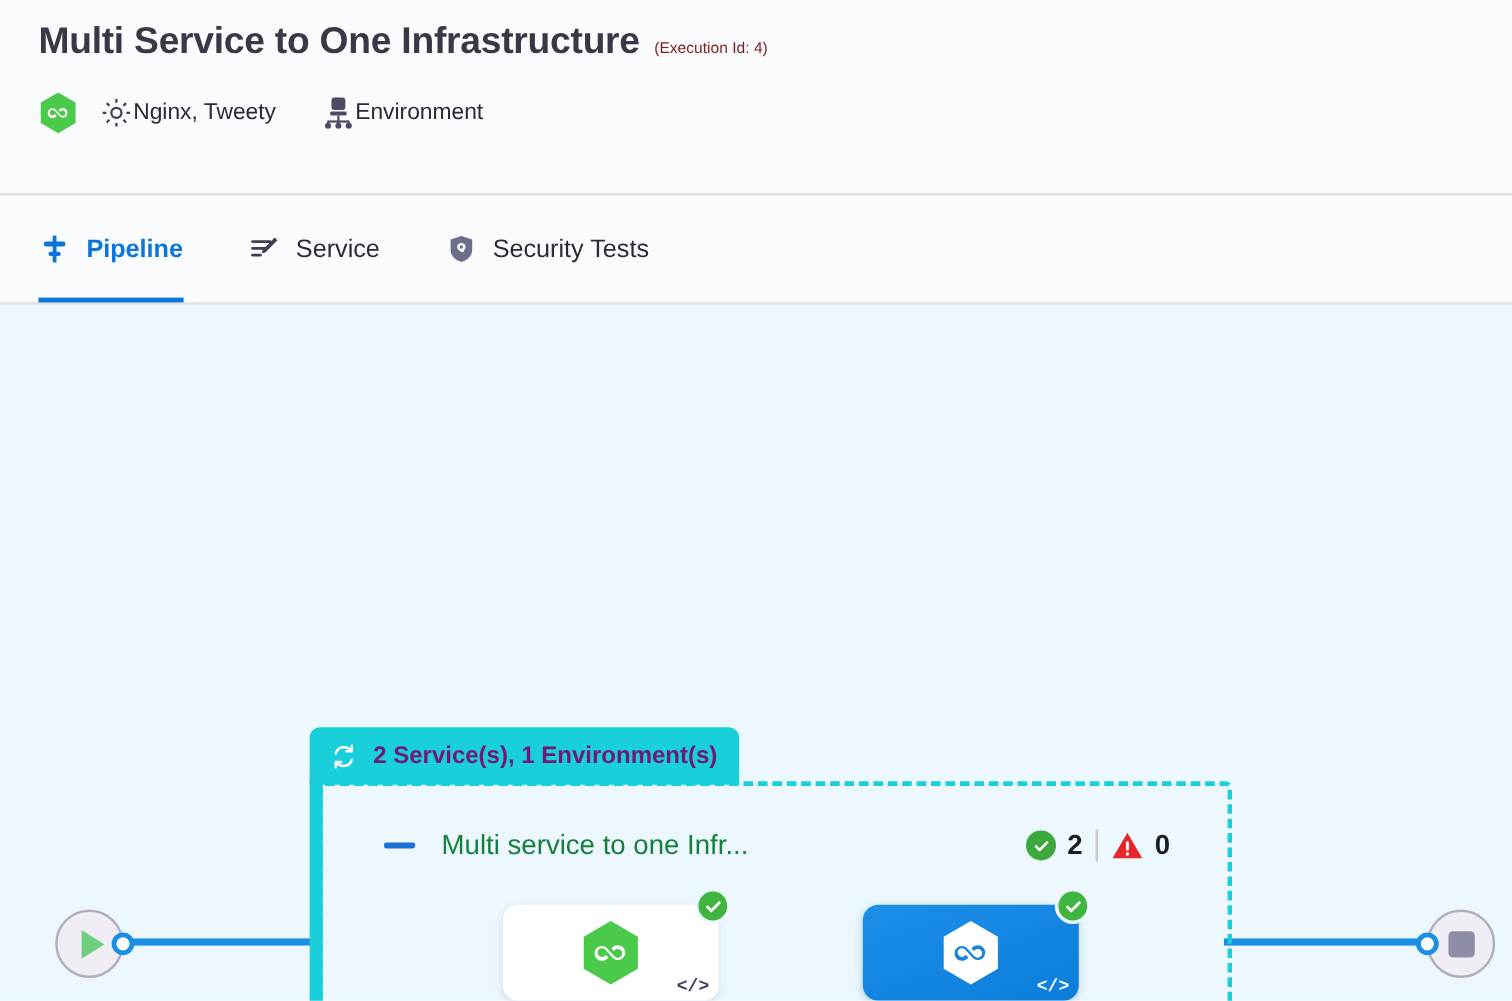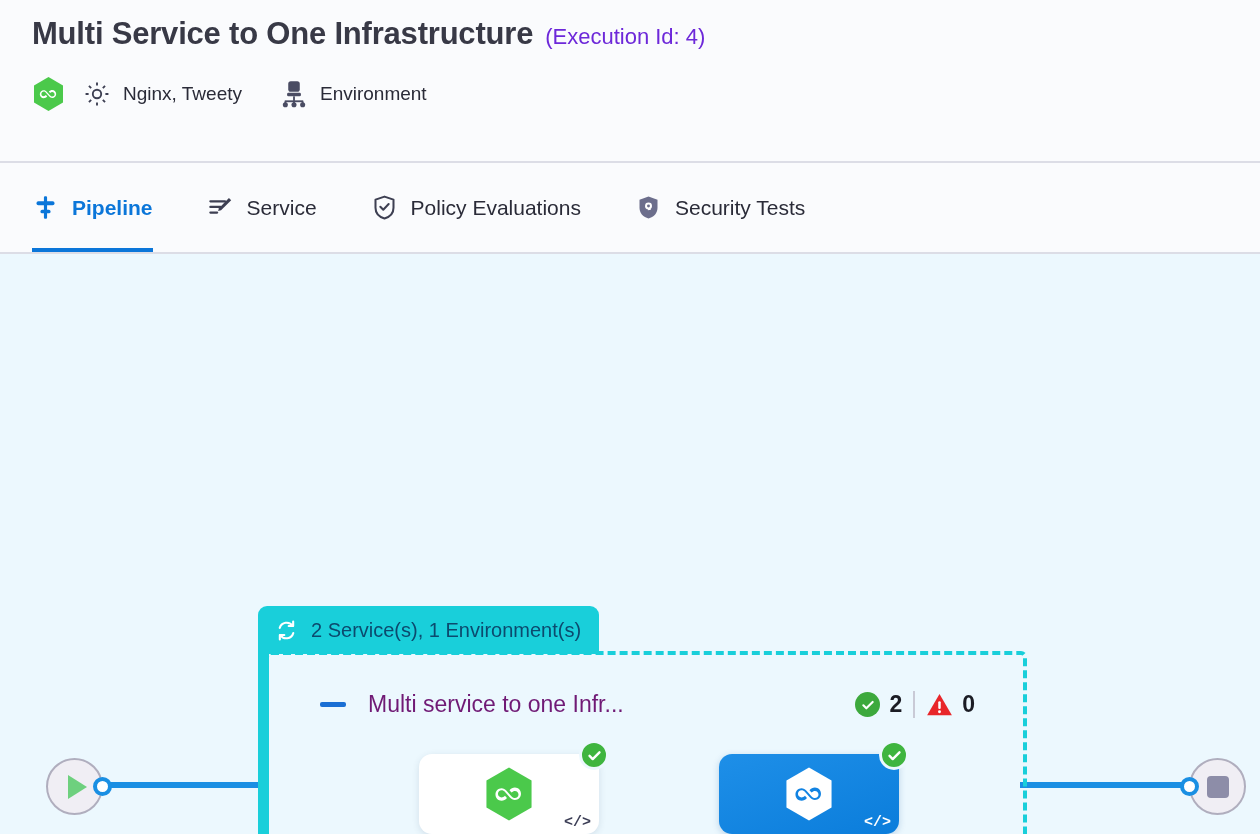--- a/index.html
+++ b/index.html
@@ -15,24 +15,24 @@
     background: #fafbfd;
     border-bottom: 2px solid #dcdde6;
     padding: 16px 14px 14px 32px;
     height: 163px;
   }
   .title-row { display: flex; align-items: baseline; gap: 12px; }
   .page-title {
     font-size: 31px; font-weight: bold; color: #383946;
     letter-spacing: -0.2px;
   }
-  .exec-id { font-size: 22px; color: #6d28d9; }
+  .exec-id { font-size: 13px; color: #7f1d1d; }
 
   .meta-row { display: flex; align-items: center; gap: 0; margin-top: 24px; }
-  .meta-item { display: flex; align-items: center; gap: 12px; }
+  .meta-item { display: flex; align-items: center; }
   .meta-text { font-size: 19px; color: #2a2b38; }
   .meta-gap-1 { width: 18px; }
   .meta-gap-2 { width: 38px; }
 
   
   .hex-logo { width: 33px; height: 36px; display: block; }
 
   .gear-icon { width: 28px; height: 28px; display:block; }
   .k8s-icon  { width: 28px; height: 30px; display:block; }
 
@@ -99,21 +99,21 @@
   .conn-line.right { left: 1020px; width: 166px; }
 
   
   .stage-pill {
     position: absolute; left: 258px; top: 352px;
     background: #19cfda;
     border-radius: 9px 9px 0 0;
     height: 48px;
     padding: 0 18px 0 16px;
     display: flex; align-items: center; gap: 12px;
-    color: #0c4a6e; font-size: 20px; font-weight: 400;
+    color: #701a75; font-size: 20px; font-weight: 700;
     z-index: 3;
   }
   .loop-icon { width: 25px; height: 25px; display:block; flex:none; }
 
   
   .stage-left-bar {
     position: absolute; left: 258px; top: 396px;
     width: 11px; height: 196px; background: #19cfda; z-index: 2;
   }
 
@@ -128,21 +128,21 @@
   }
 
   .stage-title-row {
     position: absolute; left: 320px; top: 437px;
     width: 655px; display: flex; align-items: center;
     z-index: 4;
   }
   .collapse-dash { width: 26px; height: 5px; border-radius: 2px; background: #1a6fd4; flex: none; }
   .stage-title {
     margin-left: 22px;
-    font-size: 23px; color: #701a75; font-weight: 500;
+    font-size: 23px; color: #15803d; font-weight: 500;
     white-space: nowrap; overflow: hidden; text-align: center;
   }
   .counts { margin-left: auto; display: flex; align-items: center; gap: 11px; }
   .count-group { display: flex; align-items: center; gap: 9px; }
   .ok-circle {
     width: 25px; height: 25px; border-radius: 50%; background: #3da93d;
     display: flex; align-items: center; justify-content: center;
   }
   .count-num { font-size: 23px; color: #1b1c24; font-weight: bold; }
   .count-sep { width: 2px; height: 27px; background: #c9cad6; }
@@ -244,29 +244,20 @@
   <div class="tab">
     <span>
       <svg class="tab-icon" viewBox="0 0 24 24" fill="none" stroke="#3d3f52" stroke-width="2" stroke-linecap="round">
         <path d="M3 6.5h13M3 11.5h9M3 16.5h6"></path>
         <path d="M19.5 3.5l2 2-9 9-2.6.7.7-2.6z" fill="#3d3f52" stroke="none"></path>
       </svg>
     </span>
     <span>Service</span>
   </div>
 
-  <div class="tab">
-    <span>
-      <svg class="tab-icon" viewBox="0 0 24 24" fill="none" stroke="#3d3f52" stroke-width="1.8" stroke-linecap="round" stroke-linejoin="round">
-        <path d="M12 2.3 20 5v7.2c0 5-3.4 8.2-8 9.5-4.6-1.3-8-4.5-8-9.5V5z"></path>
-        <path d="M8.3 11.3l2.6 2.7 4.8-5.1"></path>
-      </svg>
-    </span>
-    <span>Policy Evaluations</span>
-  </div>
 
   <div class="tab">
     <span>
       <svg class="tab-icon" viewBox="0 0 24 24">
         <path d="M12 2.3 20 5v7.2c0 5-3.4 8.2-8 9.5-4.6-1.3-8-4.5-8-9.5V5z" fill="#6c6e8c"></path>
         <circle cx="12" cy="10.6" r="3.1" fill="#ffffff"></circle>
         <path d="M12.2 11.5l2.1 2.6-2.9.3z" fill="#ffffff"></path>
         <circle cx="12" cy="10.6" r="1.3" fill="#6c6e8c"></circle>
       </svg>
     </span>

